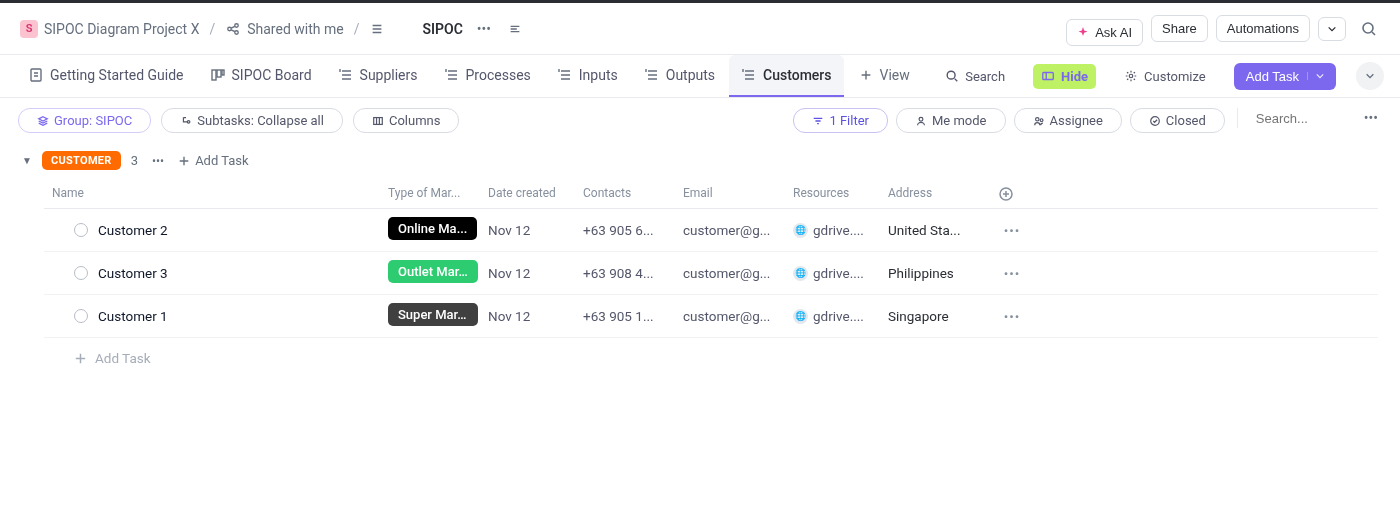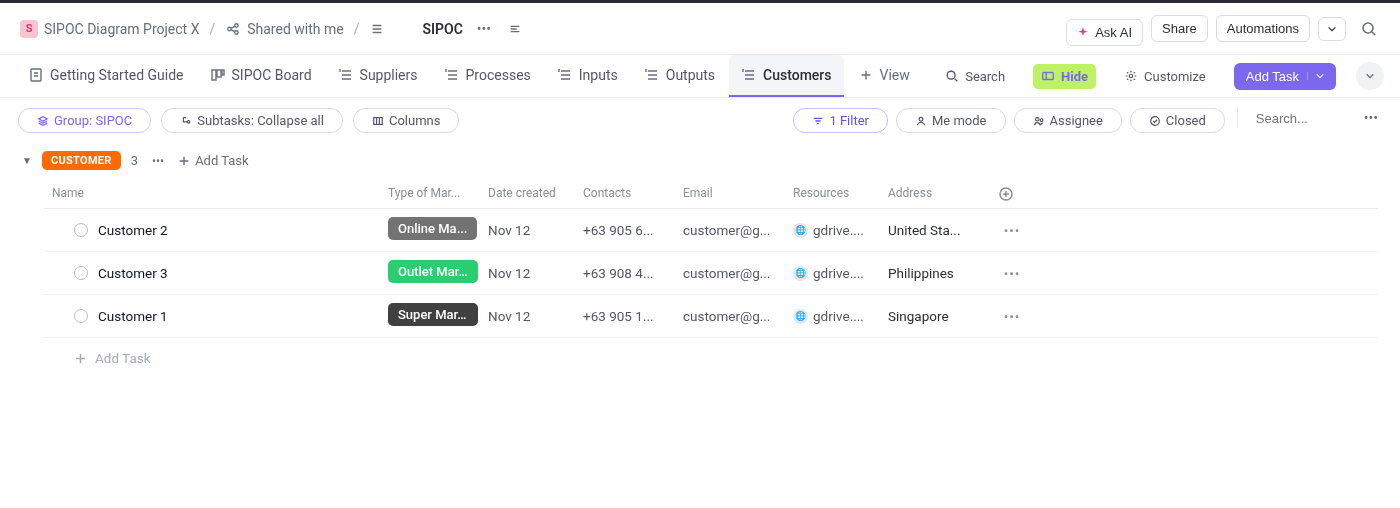--- a/index.html
+++ b/index.html
@@ -366,21 +366,21 @@
         </span>
       </div>
   </div>
 
   <div id="rows">
       <div class="tr">
     <div class="td name-cell">
       <span class="status-circle"></span>
       <span>Customer 2</span>
     </div>
-    <div class="td"><span class="tag" style="background:#737373">Online Ma...</span></div>
+    <div class="td"><span class="tag" style="background:#000000">Online Ma...</span></div>
     <div class="td">Nov 12</div>
     <div class="td">+63 905 6...</div>
     <div class="td">customer@g...</div>
     <div class="td res-cell">
           <span class="res-globe">🌐</span>
           <span>gdrive....</span>
         </div>
     <div class="td addr">United Sta...</div>
     <div class="td row-more">
           <span>•••</span>

